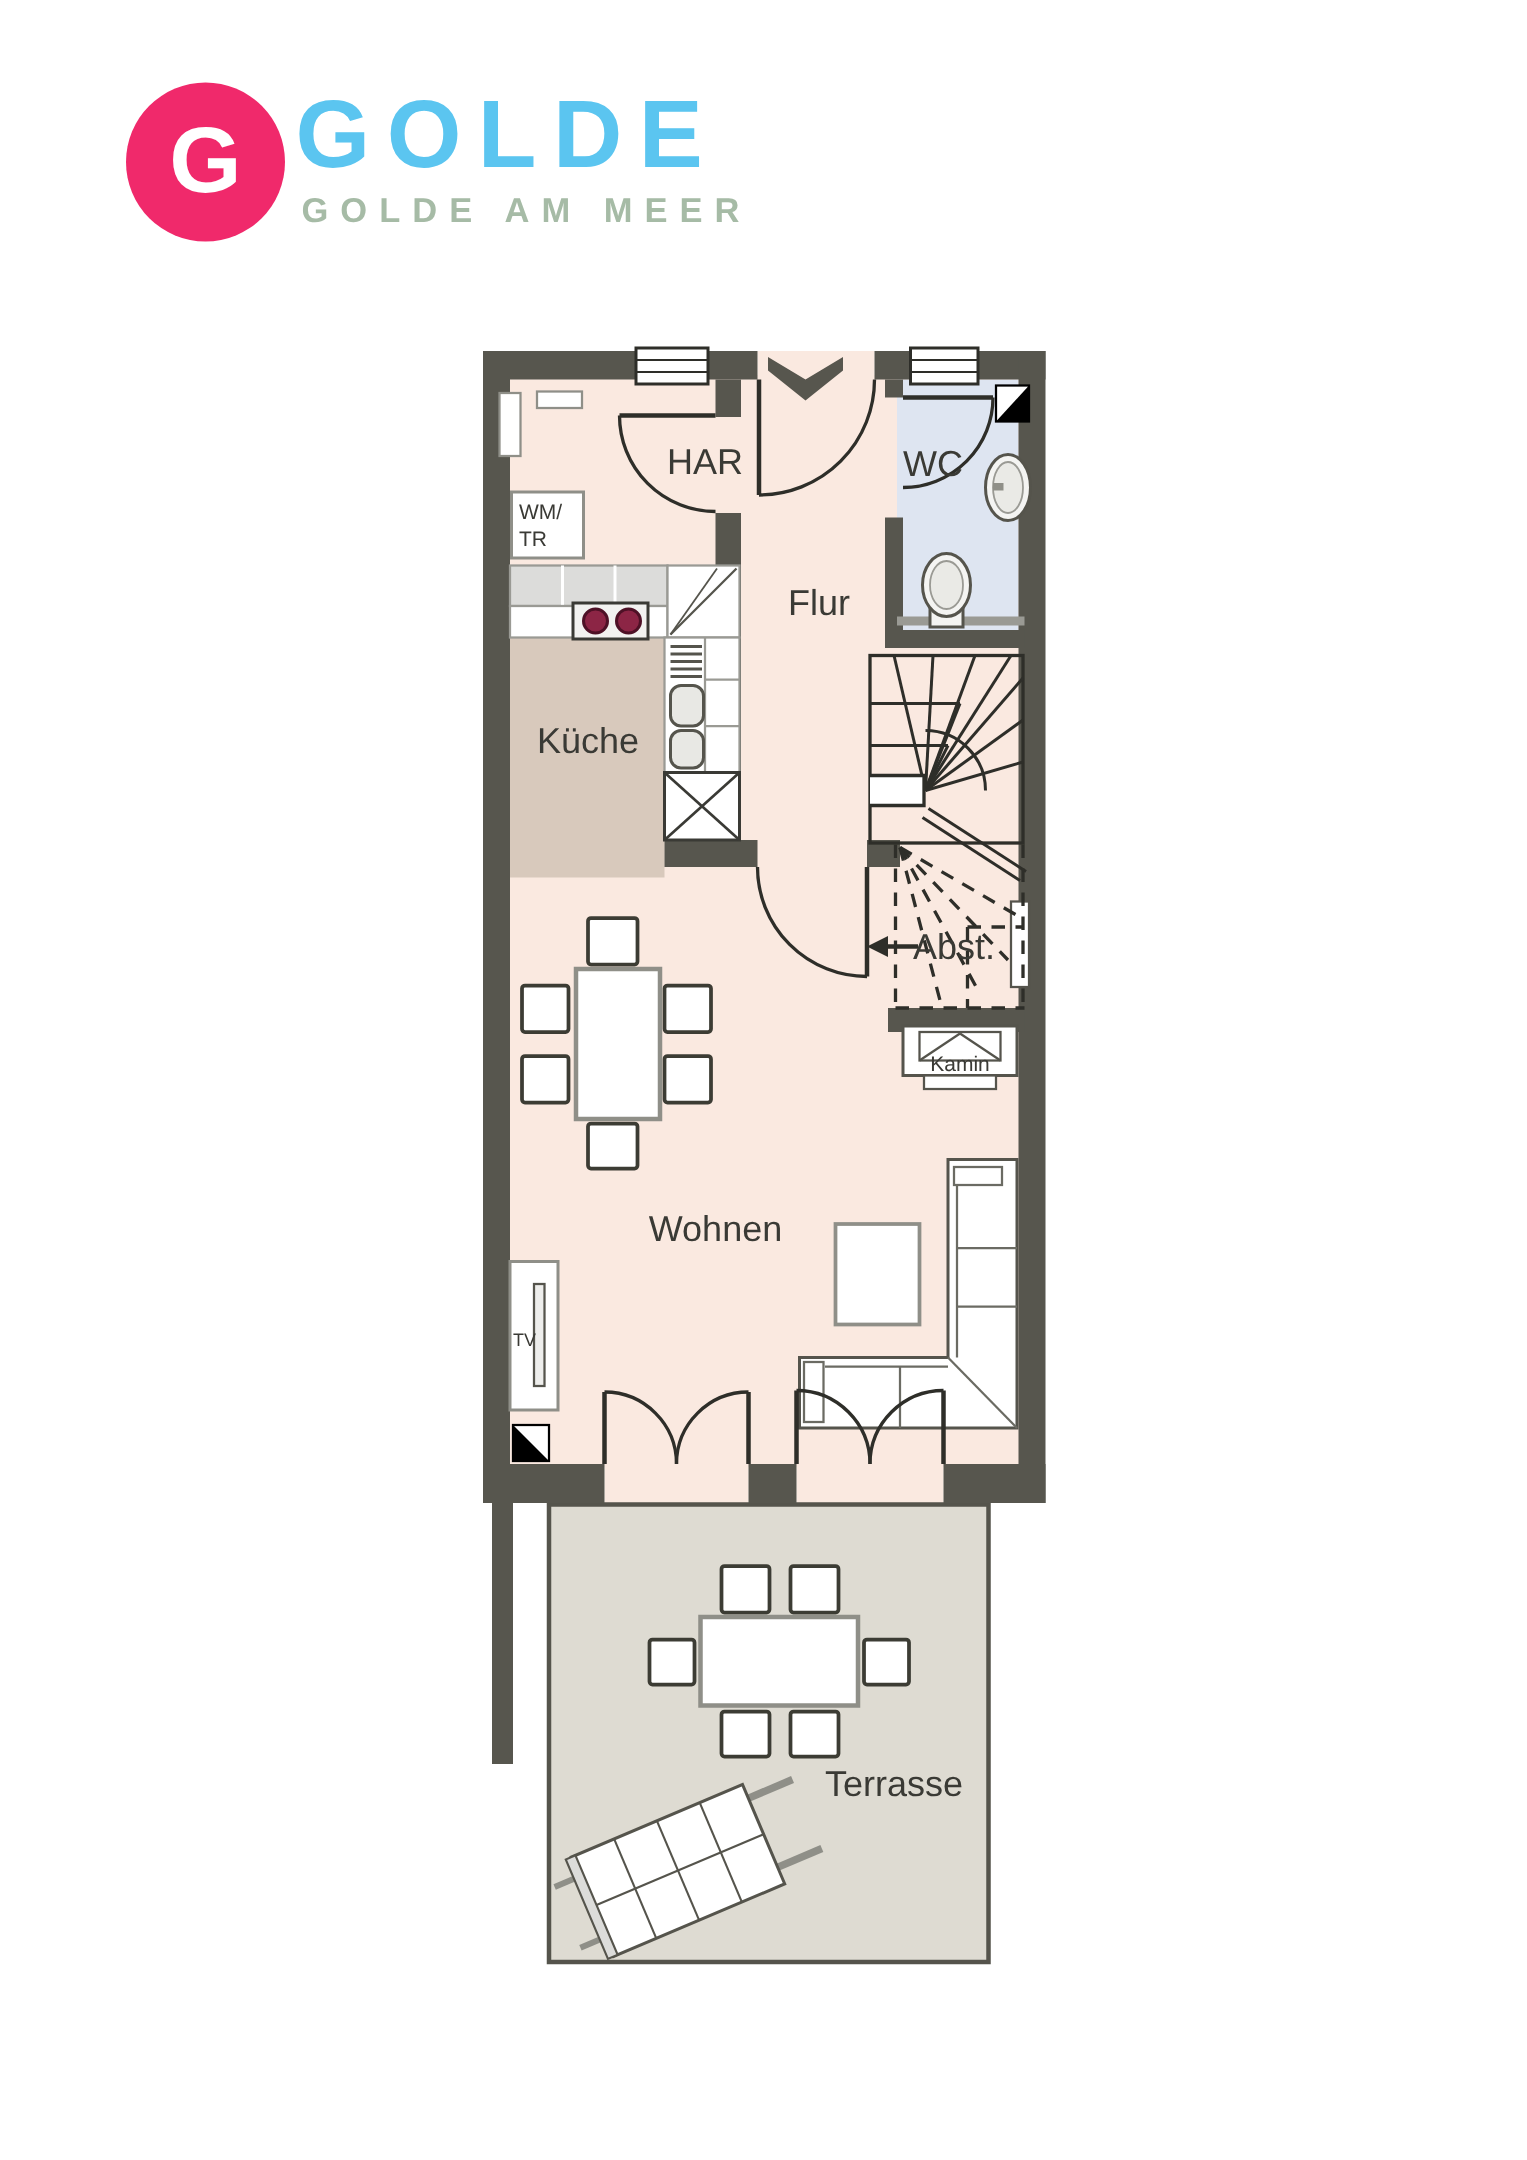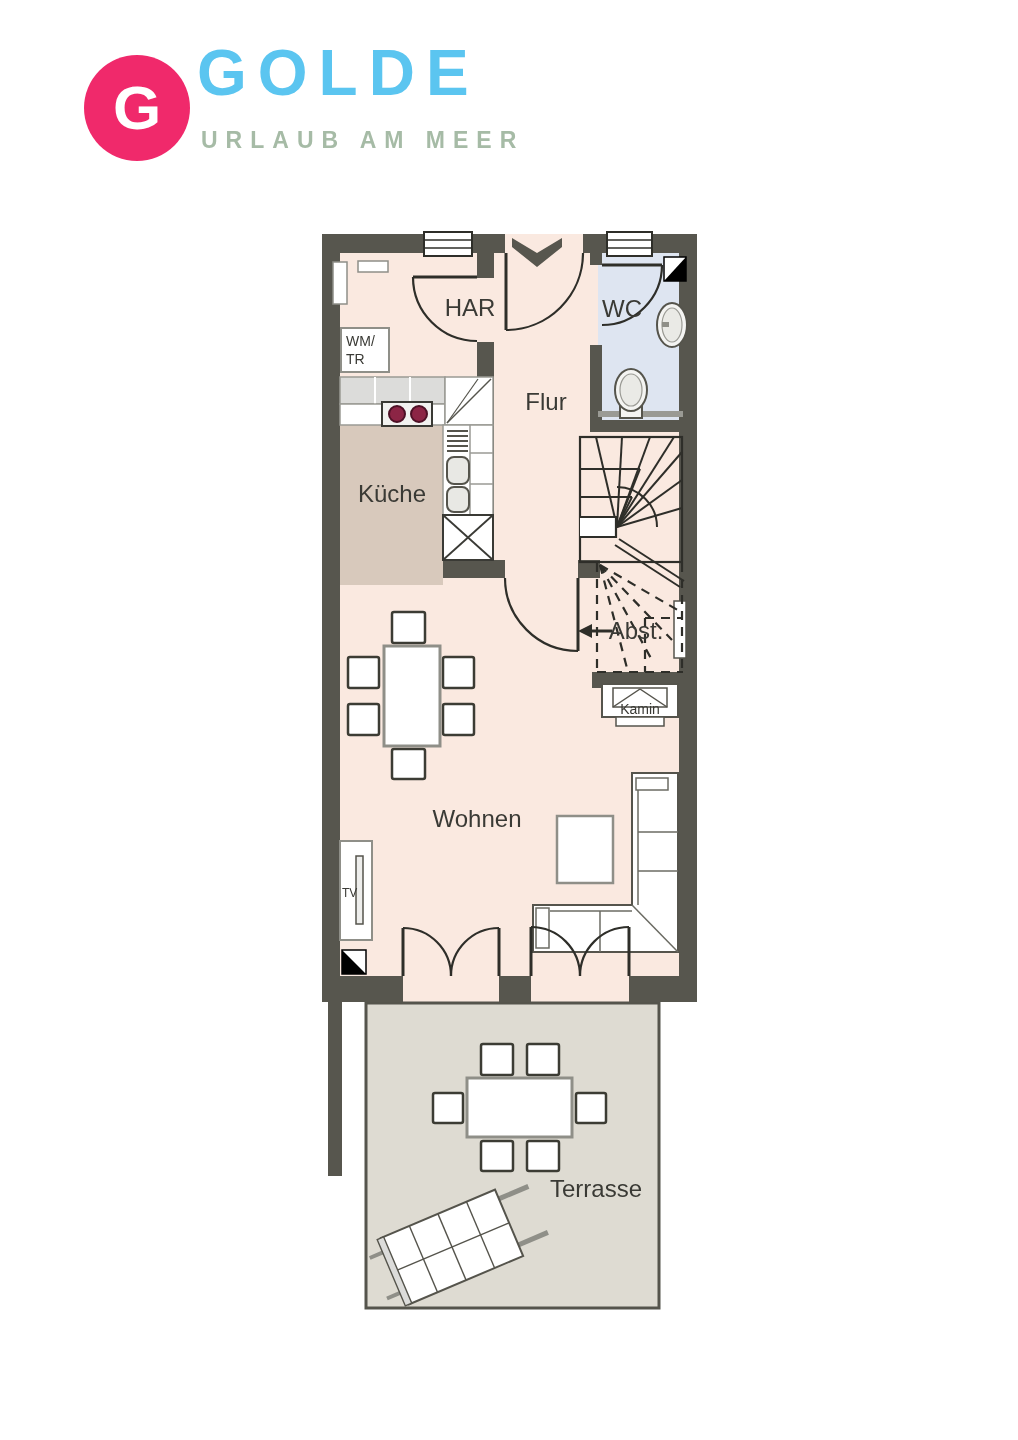--- a/index.html
+++ b/index.html
@@ -2,39 +2,39 @@
 <html><head>
 <meta charset="utf-8">
 <style>
   html,body{margin:0;padding:0;background:#ffffff;}
   .page{position:relative;width:1018px;height:1440px;background:#ffffff;overflow:hidden;
         font-family:"Liberation Sans", sans-serif;}
   
   .logo-circle{position:absolute;left:84px;top:55px;width:106px;height:106px;border-radius:50%;
         background:#f0296b;display:flex;align-items:center;justify-content:center;}
   .logo-monogram{color:#ffffff;font-weight:bold;font-size:62px;line-height:1;}
-  .logo-name{position:absolute;left:197px;top:36px;font-size:64px;font-weight:bold;
+  .logo-name{position:absolute;left:197px;top:52px;font-size:64px;font-weight:bold;
         letter-spacing:11px;color:#5bc5f0;}
   .logo-tagline{position:absolute;left:201px;top:127px;font-size:23px;font-weight:bold;
         letter-spacing:8px;color:#a6bba6;}
   
   svg.plan{position:absolute;left:0;top:0;}
   .room-label{font-family:"Liberation Sans", sans-serif;fill:#3a3a35;font-size:24px;}
   .small-label{font-family:"Liberation Sans", sans-serif;fill:#3a3a35;}
 </style>
 </head>
 <body>
 
 <div class="page">
 
   <div class="logo-circle">
     <span class="logo-monogram">G</span>
   </div>
   <div class="logo-name">GOLDE</div>
-  <div class="logo-tagline">URLAUB AM MEER</div>
+  <div class="logo-tagline">GOLDE AM MEER</div>
 
   <svg class="plan" width="1018" height="1440" viewBox="0 0 1018 1440">
 
     <g>
       <rect x="337" y="250" width="345" height="728" fill="#fae9e0"></rect>
       <rect x="505" y="234" width="78" height="19" fill="#fae9e0"></rect>
       <rect x="403" y="976" width="96" height="27" fill="#fae9e0"></rect>
       <rect x="531" y="976" width="98" height="27" fill="#fae9e0"></rect>
       <rect x="337" y="404" width="106" height="181" fill="#d8c9bc"></rect>
       <rect x="598" y="253" width="81" height="172" fill="#dee5f1"></rect>

